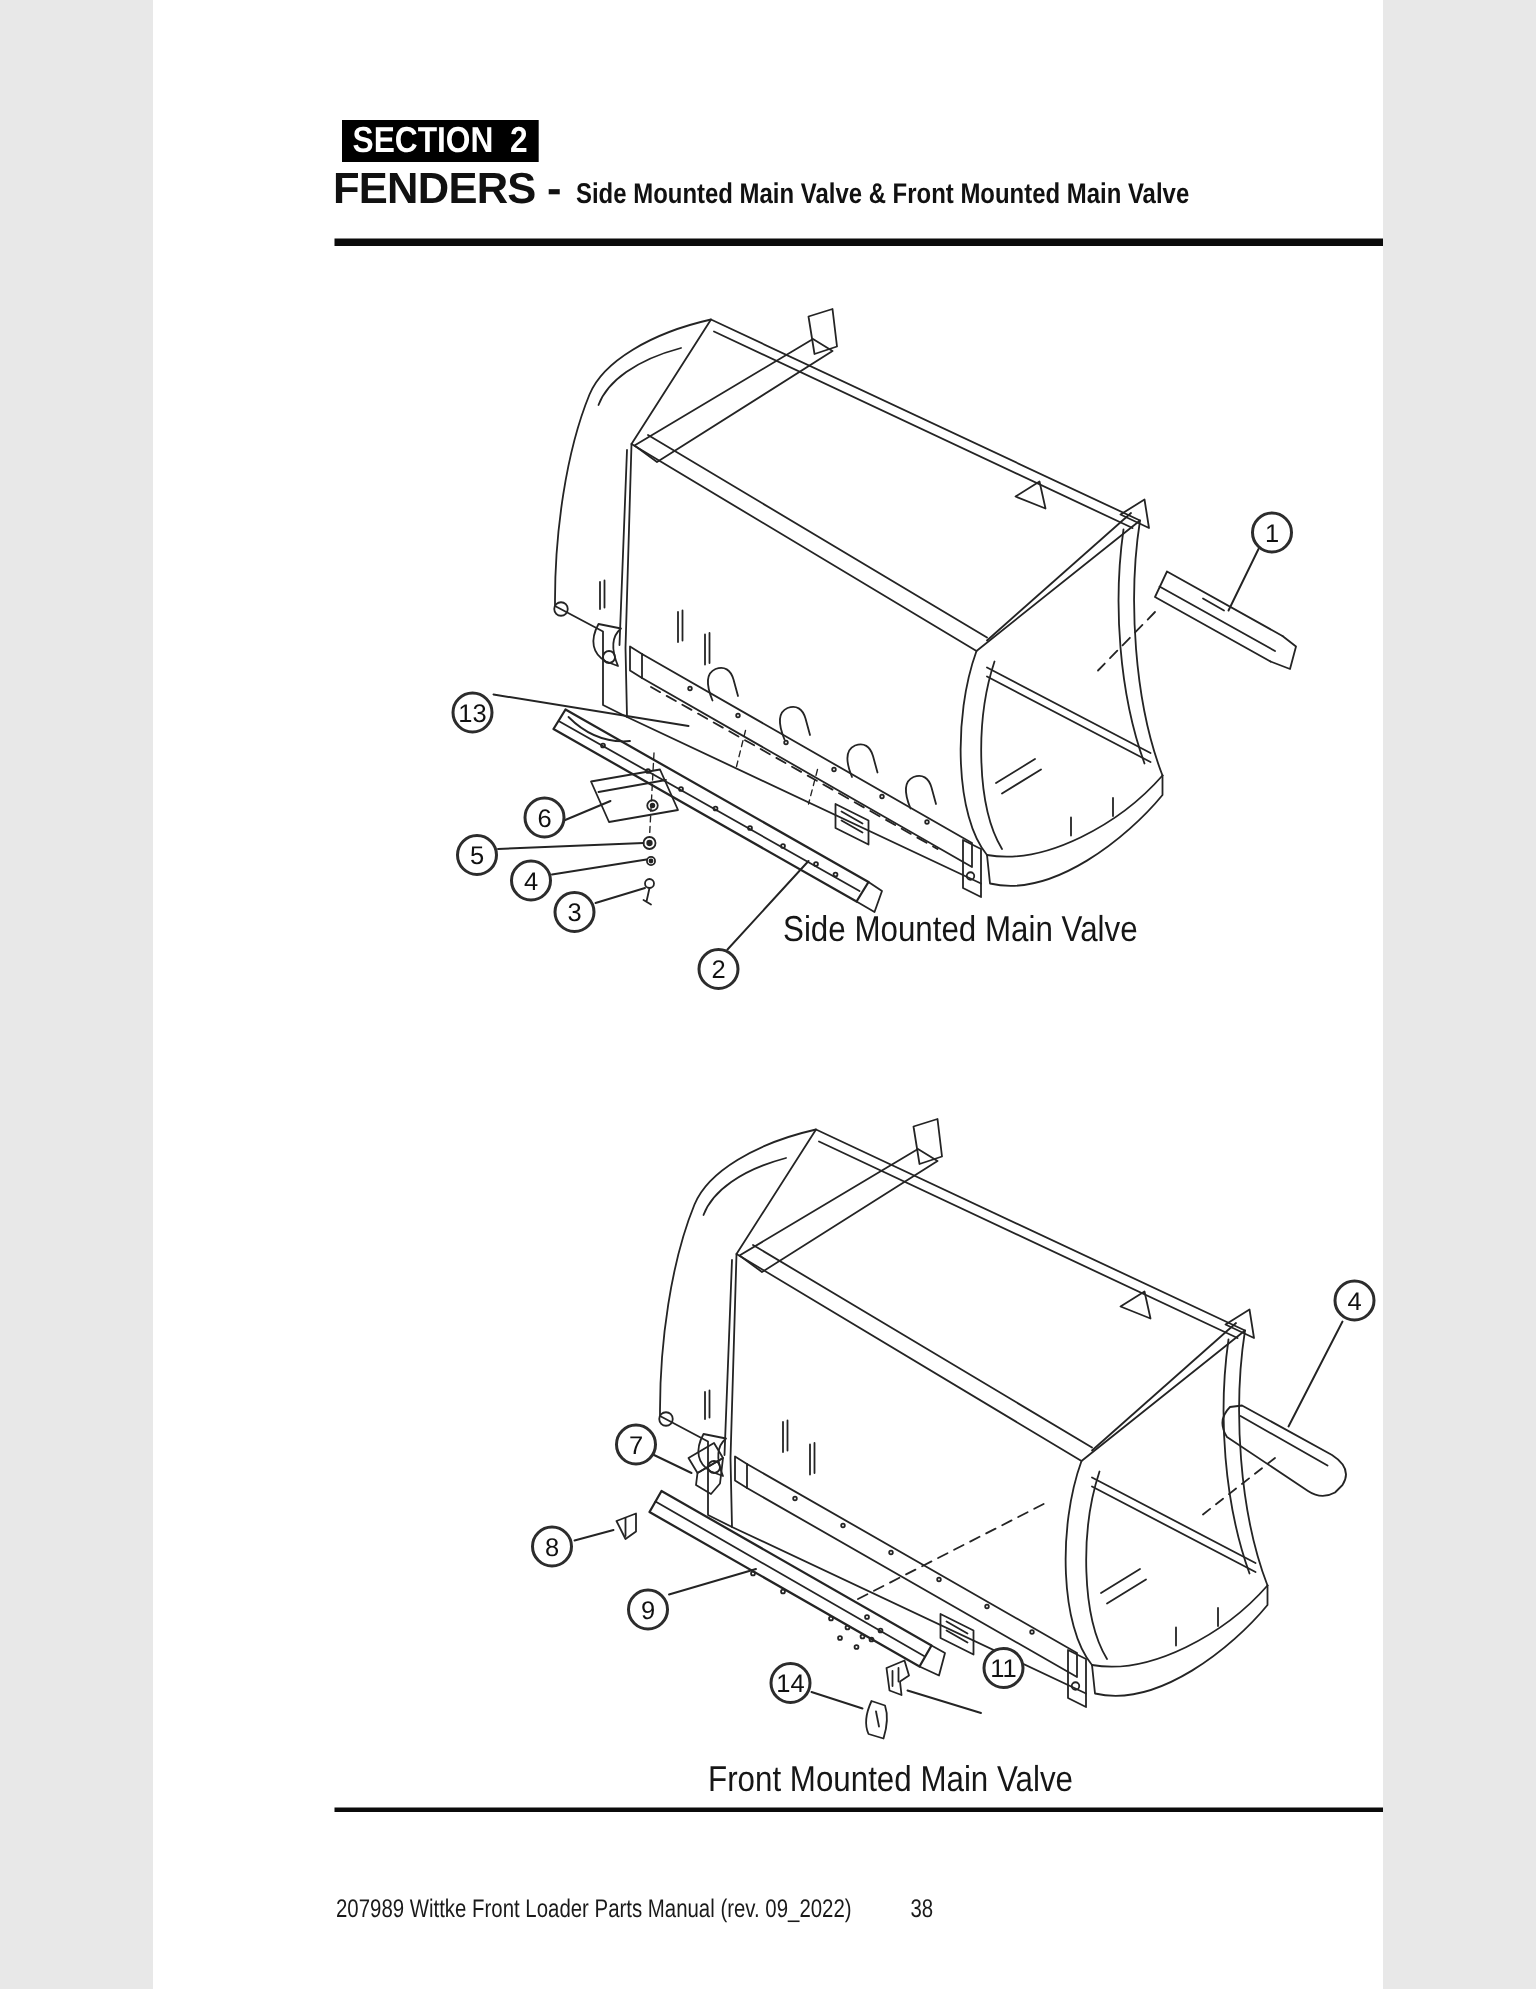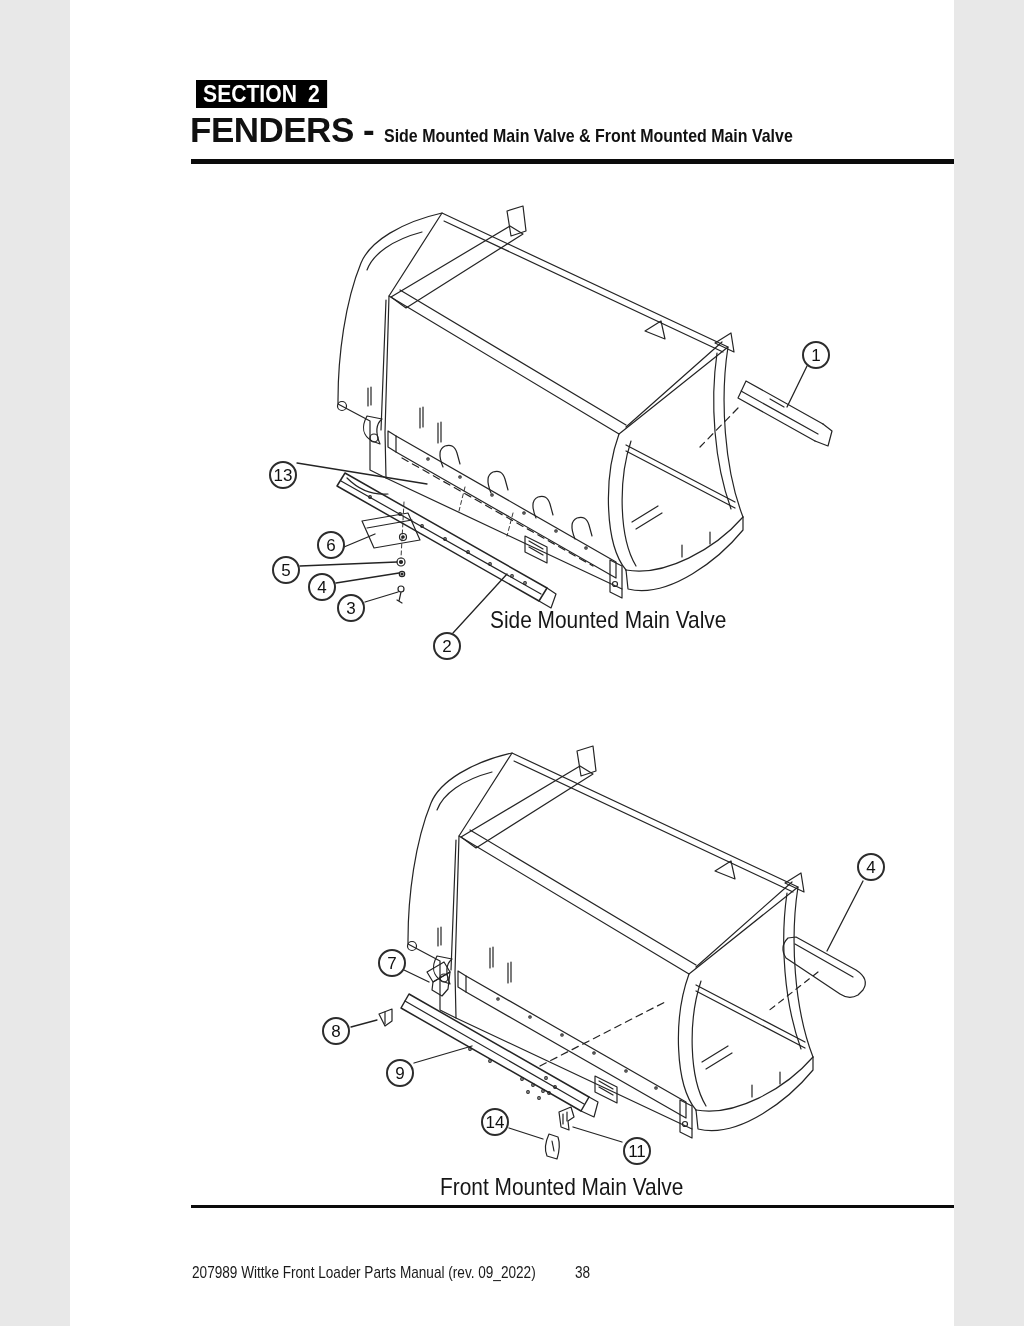--- a/index.html
+++ b/index.html
@@ -1,23 +1,23 @@
 <!DOCTYPE html>
 <html><head>
 <meta charset="utf-8">
 <style>
   html,body{margin:0;padding:0;background:#e8e8e8;}
-  .page{position:relative;width:884px;height:1326px;background:#ffffff;
+  .page{position:relative;width:820px;height:1326px;background:#ffffff;
         font-family:"Liberation Sans","DejaVu Sans",sans-serif;color:#111;overflow:hidden;margin:0 auto;}
   .abs{position:absolute;}
   .badge{left:126px;top:80px;background:#000;color:#fff;font-weight:bold;font-size:24px;
          line-height:28px;padding:0 8px;white-space:nowrap;word-spacing:6px;
          transform:scaleX(.88);transform-origin:left top;}
   .titlerow{left:120px;top:112px;display:flex;align-items:baseline;white-space:nowrap;}
-  .title{font-size:35px;font-weight:bold;letter-spacing:-.5px;line-height:1;text-align:center;}
+  .title{font-size:29px;font-weight:bold;letter-spacing:-.5px;line-height:1;text-align:center;}
   .subtitle{font-size:19px;font-weight:bold;margin-left:10px;display:inline-block;
             transform:scaleX(.84);transform-origin:left bottom;}
   .rule{left:121px;width:784px;background:#0b0b0b;}
   .rule-top{top:159px;height:5px;}
   .rule-bottom{top:1205px;height:3px;}
   .caption{font-size:24px;white-space:nowrap;transform:scaleX(.87);transform-origin:left top;color:#161616;}
   .callout{width:28px;height:28px;border:2px solid #2c2c2c;border-radius:50%;background:#fff;
            box-sizing:border-box;display:flex;align-items:center;justify-content:center;
            font-size:17px;color:#111;line-height:1;}
   .footer{font-size:17px;white-space:nowrap;transform:scaleX(.8);transform-origin:left top;color:#1a1a1a;}
@@ -242,21 +242,21 @@
     </div>
   <div class="abs callout" style="left:252px;top:1017px">
       <span>8</span>
     </div>
   <div class="abs callout" style="left:316px;top:1059px">
       <span>9</span>
     </div>
   <div class="abs callout" style="left:411px;top:1108px">
       <span>14</span>
     </div>
-  <div class="abs callout" style="left:553px;top:1137px">
+  <div class="abs callout" style="left:553px;top:1098px">
       <span>11</span>
     </div>
 
   <div class="abs rule rule-bottom"></div>
   <div class="abs footer" style="left:122px;top:1263px">207989 Wittke Front Loader Parts Manual (rev. 09_2022)</div>
   <div class="abs footer" style="left:505px;top:1263px">38</div>
 
 </div>
 
 </body></html>

